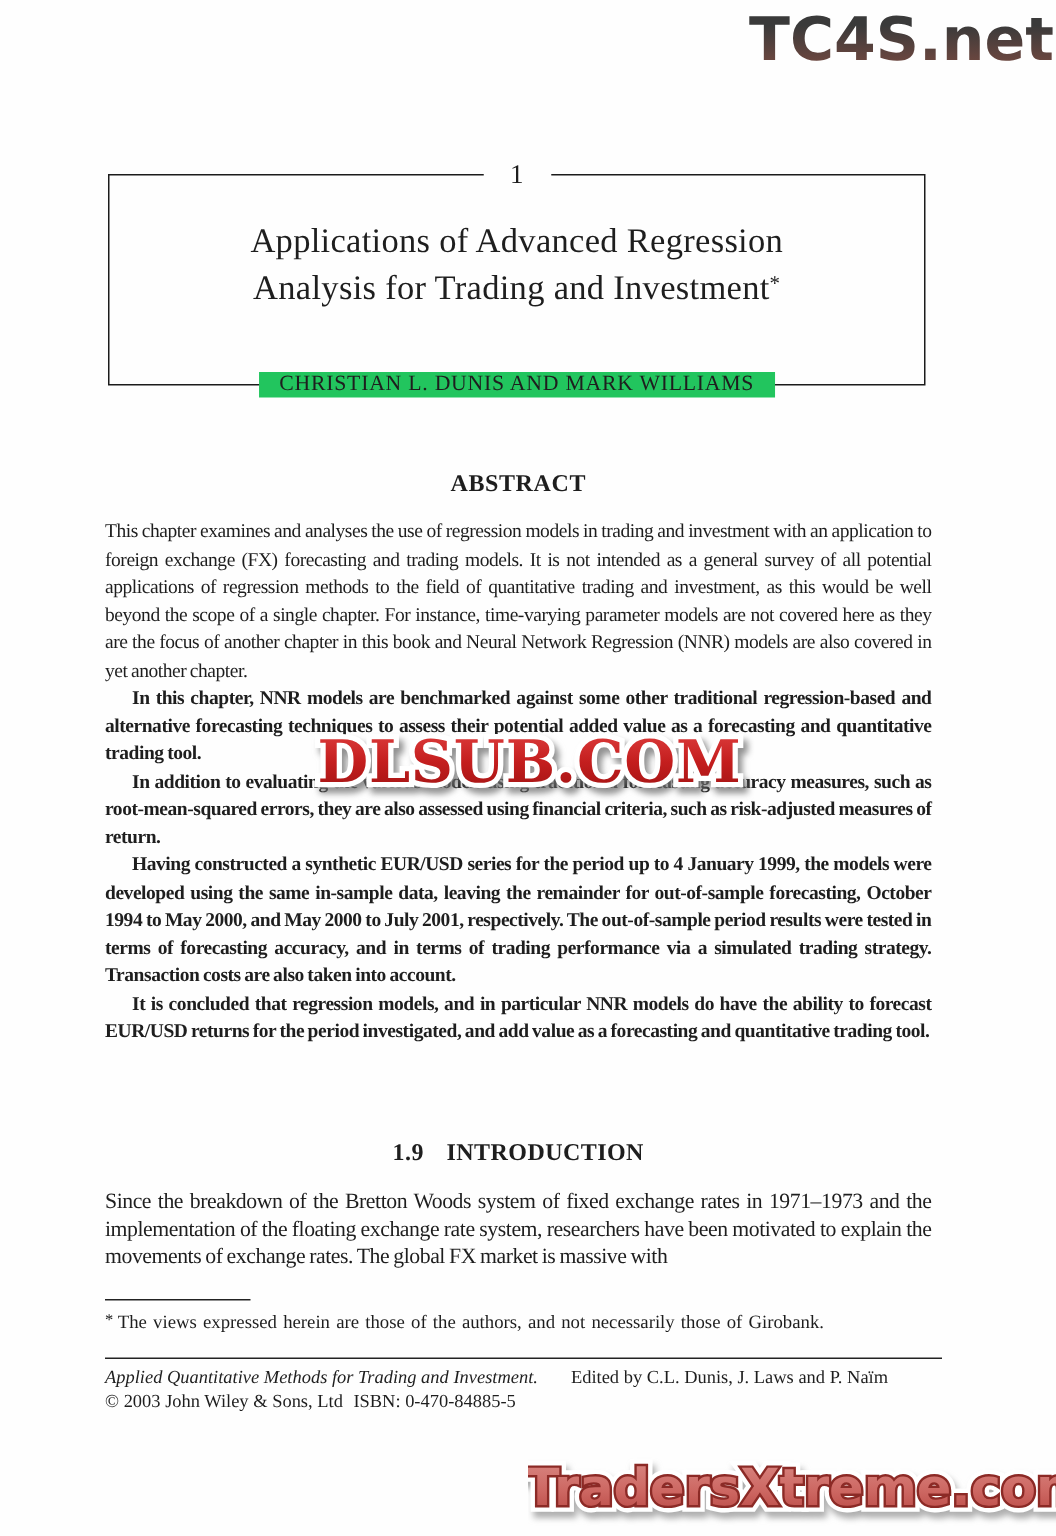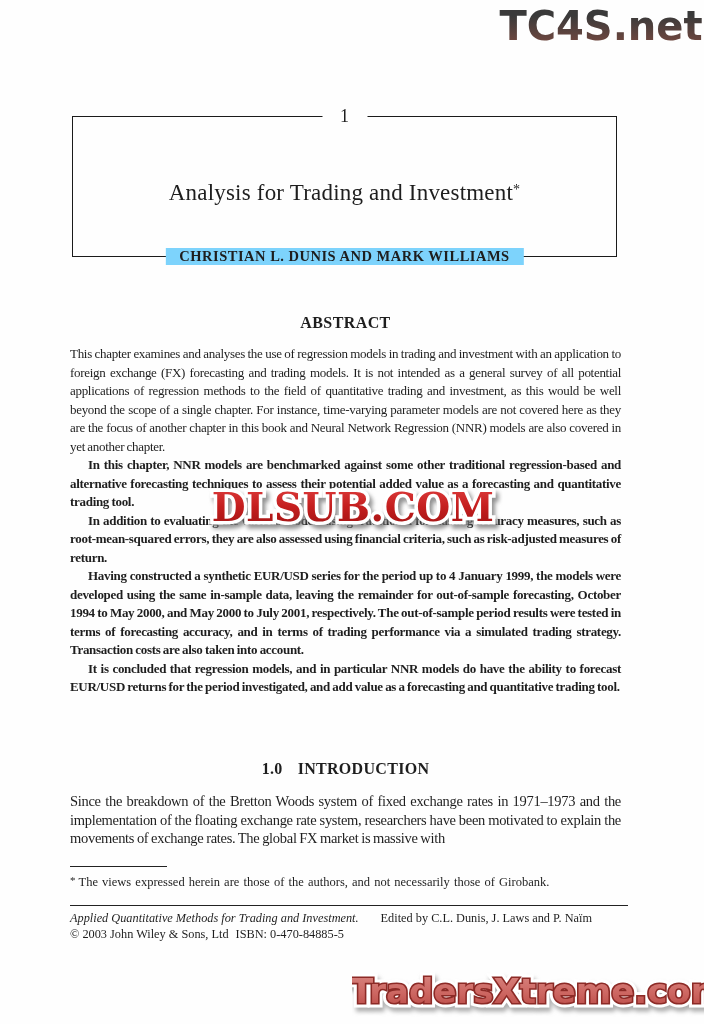--- a/index.html
+++ b/index.html
@@ -21,22 +21,22 @@
     background:#fefefe; padding:0 18px; font-size:18px; line-height:22px;
   }
   .chapter-title {
     position:absolute; top:29px; left:0; width:100%; margin:0;
     text-align:center; font-size:23px; line-height:29px; font-weight:normal;
     letter-spacing:0.2px;
   }
   .chapter-title sup { font-size:14px; vertical-align:6px; }
   .authors {
     position:absolute; bottom:-9px; left:50%; transform:translateX(-50%);
-    background:#7dd3fc; padding:0 14px; white-space:nowrap;
-    font-size:14.5px; letter-spacing:0.5px;font-weight:bold;
+    background:#22c55e; padding:0 14px; white-space:nowrap;
+    font-size:14.5px; letter-spacing:0.5px;
   }
 
   
   .abstract-heading {
     position:absolute; top:314px; left:70px; width:551px; margin:0;
     text-align:center; font-size:16px; font-weight:bold; letter-spacing:0.4px;
   }
   .section-heading {
     position:absolute; top:760px; left:70px; width:551px; margin:0;
     text-align:center; font-size:16px; font-weight:bold; letter-spacing:0.3px;
@@ -89,21 +89,21 @@
           <stop offset="0.28" stop-color="#3a3a3a"></stop>
           <stop offset="1" stop-color="#7d4b41"></stop>
         </linearGradient>
       </defs>
       <text x="105" y="40" text-anchor="middle" font-family="DejaVu Sans, sans-serif" font-size="40" font-weight="bold" fill="url(#gradTC)">TC4S.net</text>
     </svg>
   </div>
 
   <div class="chapter-box">
     <div class="chapter-number">1</div>
-    <h1 class="chapter-title"><br><span>Analysis for Trading and Investment</span><sup>*</sup></h1>
+    <h1 class="chapter-title"><span>Applications of Advanced Regression</span><br><span>Analysis for Trading and Investment</span><sup>*</sup></h1>
     <div class="authors">CHRISTIAN L. DUNIS AND MARK WILLIAMS</div>
   </div>
 
   <h2 class="abstract-heading">ABSTRACT</h2>
 
   <div class="bodycol">
     <p>This chapter examines and analyses the use of regression models in trading and investment with an application to foreign exchange (FX) forecasting and trading models. It is not intended as a general survey of all potential applications of regression methods to the field of quantitative trading and investment, as this would be well beyond the scope of a single chapter. For instance, time-varying parameter models are not covered here as they are the focus of another chapter in this book and Neural Network Regression (NNR) models are also covered in yet another chapter.</p>
     <p class="indent">In this chapter, NNR models are benchmarked against some other traditional regression-based and alternative forecasting techniques to assess their potential added value as a forecasting and quantitative trading tool.</p>
     <p class="indent">In addition to evaluating the various models using traditional forecasting accuracy measures, such as root-mean-squared errors, they are also assessed using financial criteria, such as risk-adjusted measures of return.</p>
     <p class="indent">Having constructed a synthetic EUR/USD series for the period up to 4 January 1999, the models were developed using the same in-sample data, leaving the remainder for out-of-sample forecasting, October 1994 to May 2000, and May 2000 to July 2001, respectively. The out-of-sample period results were tested in terms of forecasting accuracy, and in terms of trading performance via a simulated trading strategy. Transaction costs are also taken into account.</p>
@@ -117,21 +117,21 @@
           <stop offset="0" stop-color="#e04040"></stop>
           <stop offset="0.5" stop-color="#c41e1e"></stop>
           <stop offset="1" stop-color="#9e1212"></stop>
         </linearGradient>
       </defs>
       <text x="150" y="42" text-anchor="middle" font-family="DejaVu Serif, serif" font-size="39" font-weight="bold" letter-spacing="0.5" stroke="#ffffff" stroke-width="7" fill="#ffffff" paint-order="stroke" style="filter: drop-shadow(3px 4px 2px rgba(110,110,110,0.75));">DLSUB.COM</text>
       <text x="150" y="42" text-anchor="middle" font-family="DejaVu Serif, serif" font-size="39" font-weight="bold" letter-spacing="0.5" fill="url(#gradDL)">DLSUB.COM</text>
     </svg>
   </div>
 
-  <h2 class="section-heading"><span class="sec-num">1.0</span><span>INTRODUCTION</span></h2>
+  <h2 class="section-heading"><span class="sec-num">1.9</span><span>INTRODUCTION</span></h2>
 
   <div class="intro-col">
     <p>Since the breakdown of the Bretton Woods system of fixed exchange rates in 1971–1973 and the implementation of the floating exchange rate system, researchers have been motivated to explain the movements of exchange rates. The global FX market is massive with</p>
   </div>
 
   <div class="footnote-rule"></div>
   <p class="footnote"><span class="fn-marker">*</span><span>The views expressed herein are those of the authors, and not necessarily those of Girobank.</span></p>
 
   <div class="footer-rule"></div>
   <div class="imprint">

